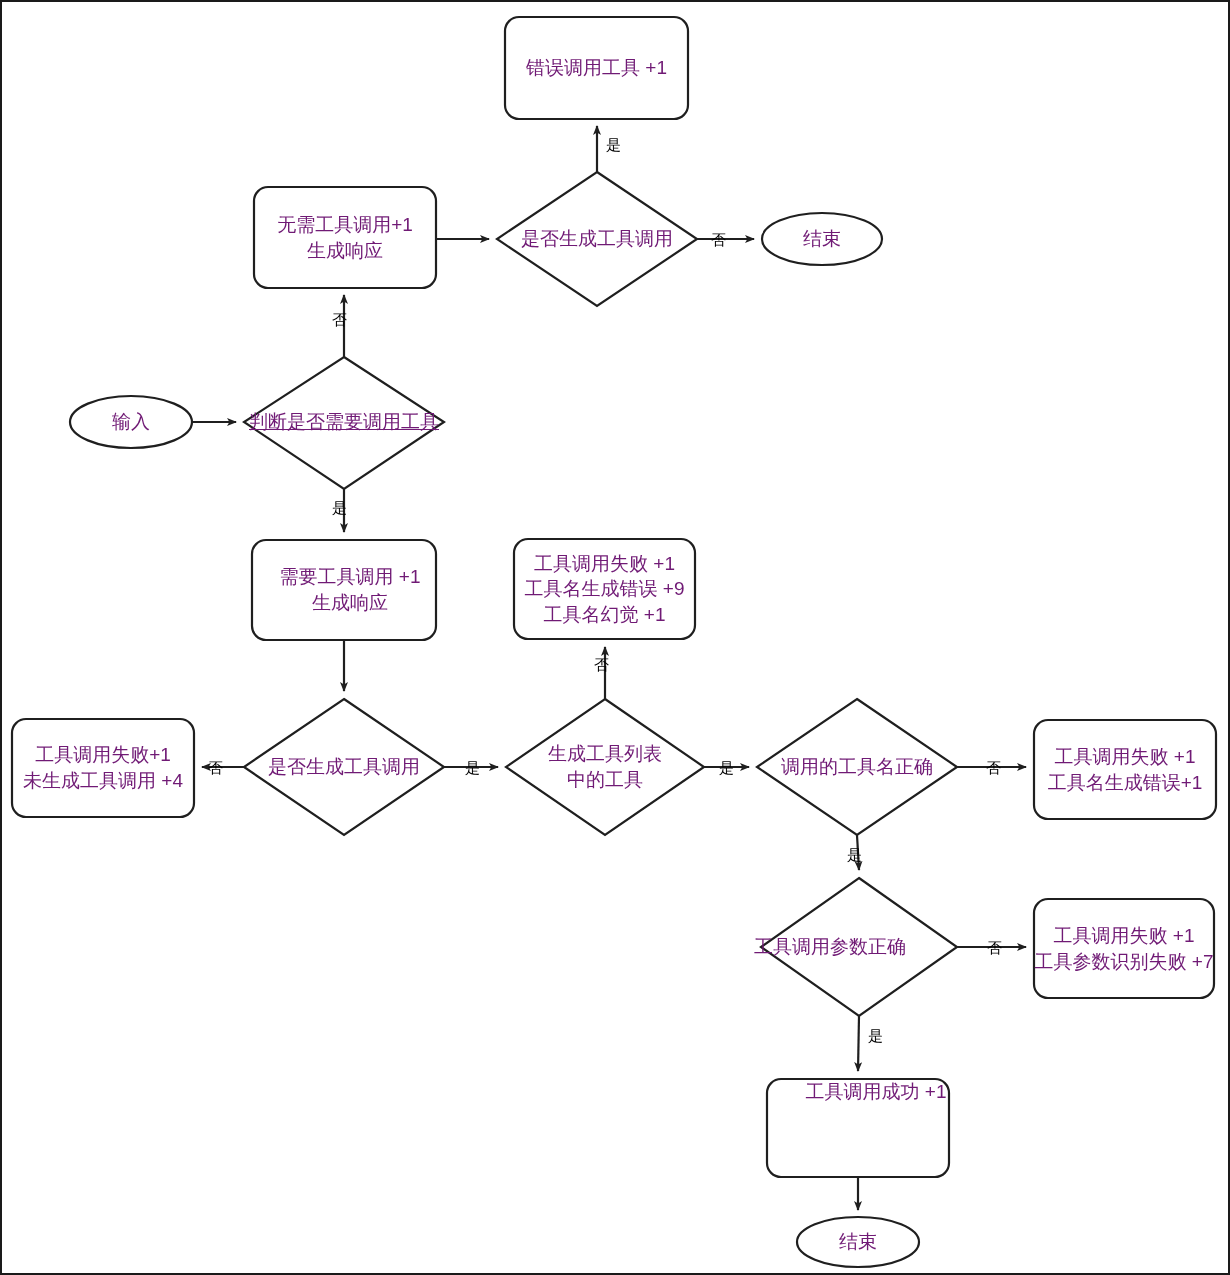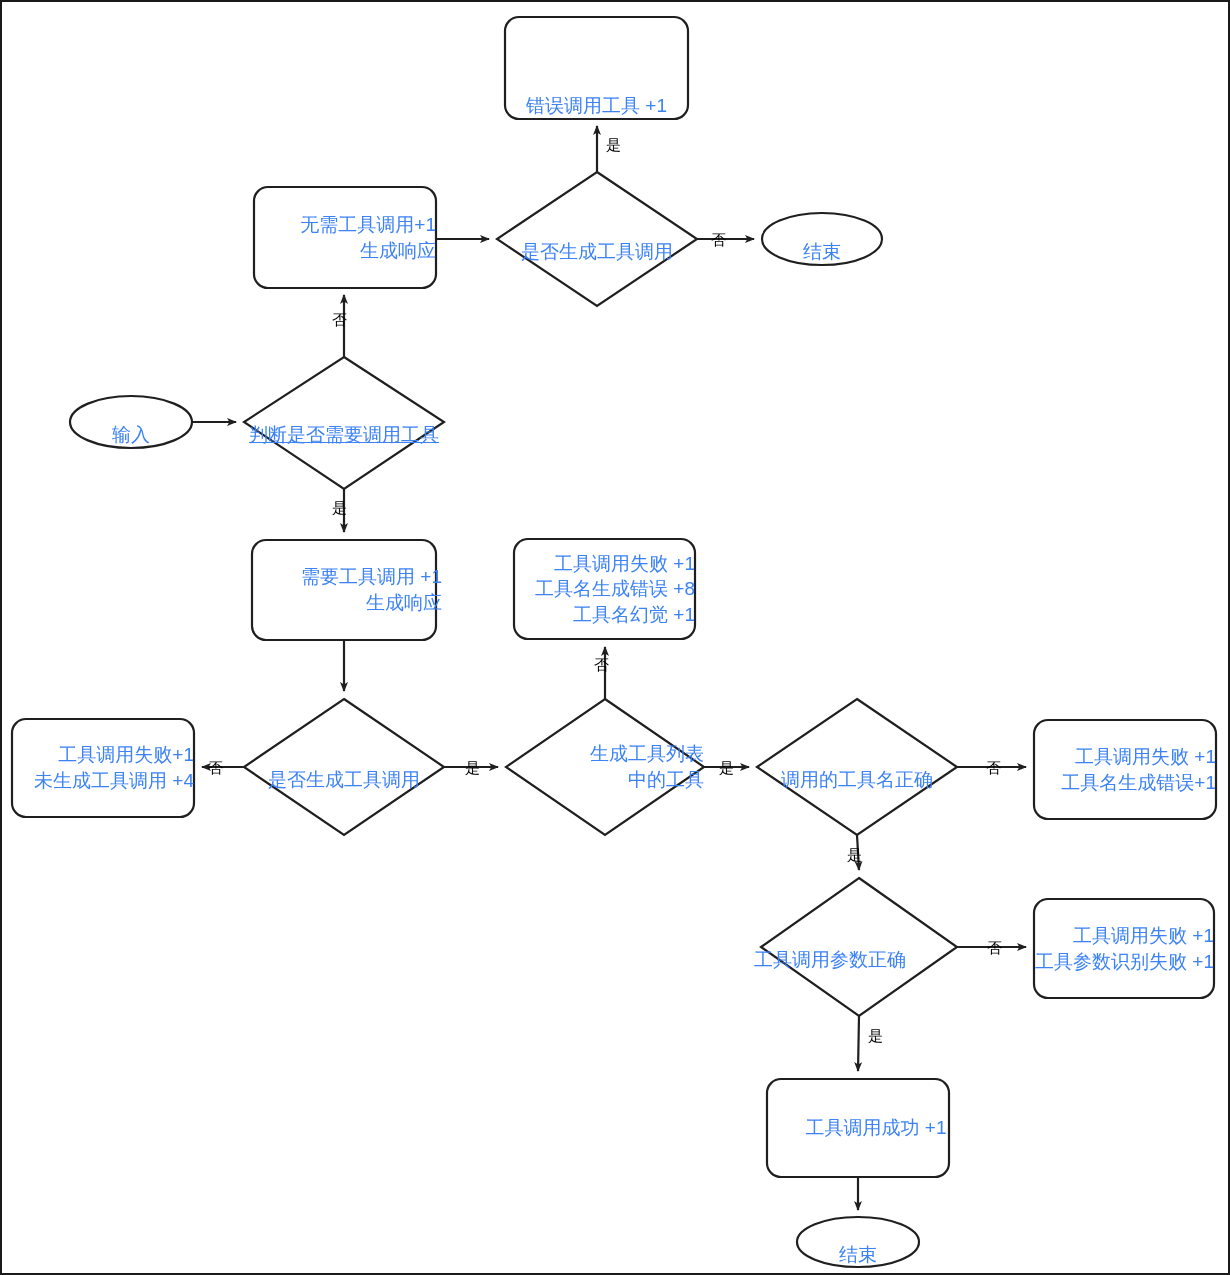--- a/index.html
+++ b/index.html
@@ -22,24 +22,24 @@
   #flow-svg {
     position: absolute;
     left: 0;
     top: 0;
     width: 1230px;
     height: 1275px;
   }
   .node-text {
     position: absolute;
     display: flex;
-    align-items: flex-end;
+    align-items: center;
     justify-content: center;
     text-align: center;
-    color: #3b82f6;
+    color: #701a75;
     font-size: 19px;
     line-height: 1.35;
     white-space: nowrap;
     pointer-events: none;
   }
   .edge-label {
     position: absolute;
     color: #000000;
     font-size: 15px;
     line-height: 1;
@@ -157,21 +157,21 @@
     <span>判断是否需要调用工具</span>
   </div>
 
   <div class="node-text" style="left:250px; top:538px; width:184px; height:100px; flex-direction:column;padding-left:6px;">
     <span>需要工具调用 +1</span>
     <span>生成响应</span>
   </div>
 
   <div class="node-text" style="left:512px; top:537px; width:181px; height:100px; flex-direction:column;">
     <span>工具调用失败 +1</span>
-    <span>工具名生成错误 +8</span>
+    <span>工具名生成错误 +9</span>
     <span>工具名幻觉 +1</span>
   </div>
 
   <div class="node-text" style="left:10px; top:717px; width:182px; height:98px; flex-direction:column;">
     <span>工具调用失败+1</span>
     <span>未生成工具调用 +4</span>
   </div>
 
   <div class="node-text" style="left:232px; top:739px; width:220px; height:52px;">
     <span>是否生成工具调用</span>
@@ -191,21 +191,21 @@
     <span>工具名生成错误+1</span>
   </div>
 
   <div class="node-text" style="left:730px; top:919px; width:196px; height:52px; ">
     <span>工具调用参数</span>
     <span>正确</span>
   </div>
 
   <div class="node-text" style="left:1032px; top:897px; width:180px; height:99px; flex-direction:column;">
     <span>工具调用失败 +1</span>
-    <span>工具参数识别失败 +1</span>
+    <span>工具参数识别失败 +7</span>
   </div>
 
   <div class="node-text" style="left:765px; top:1041px; width:218px; height:98px;">
     <span>工具调用成功 +1</span>
   </div>
 
   <div class="node-text" style="left:795px; top:1214px; width:122px; height:52px;">
     <span>结束</span>
   </div>
 

